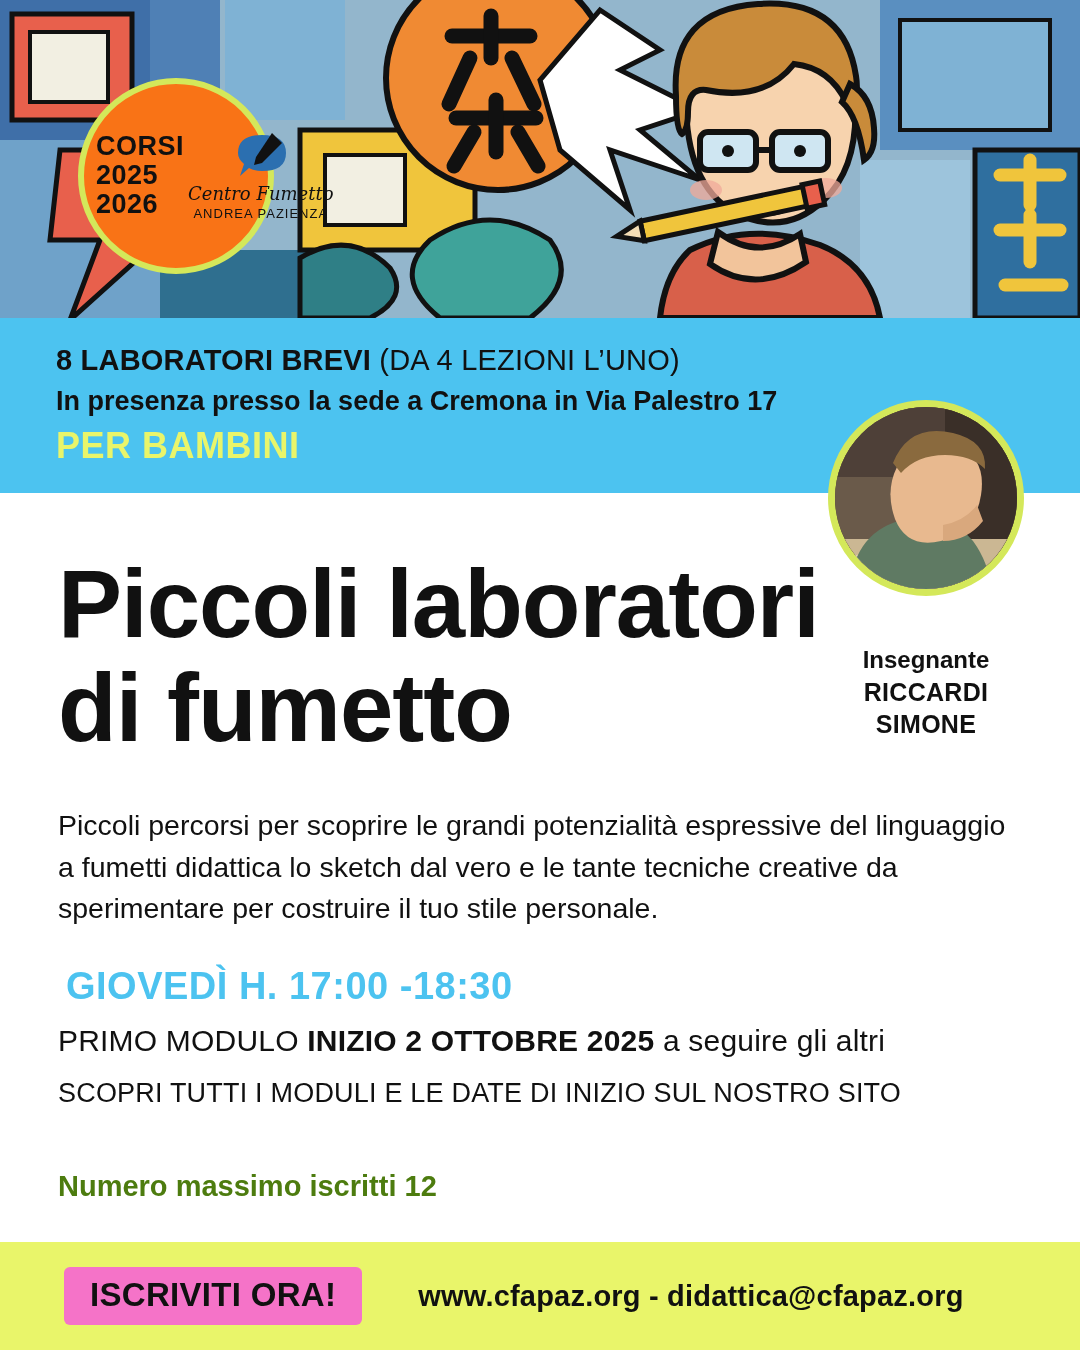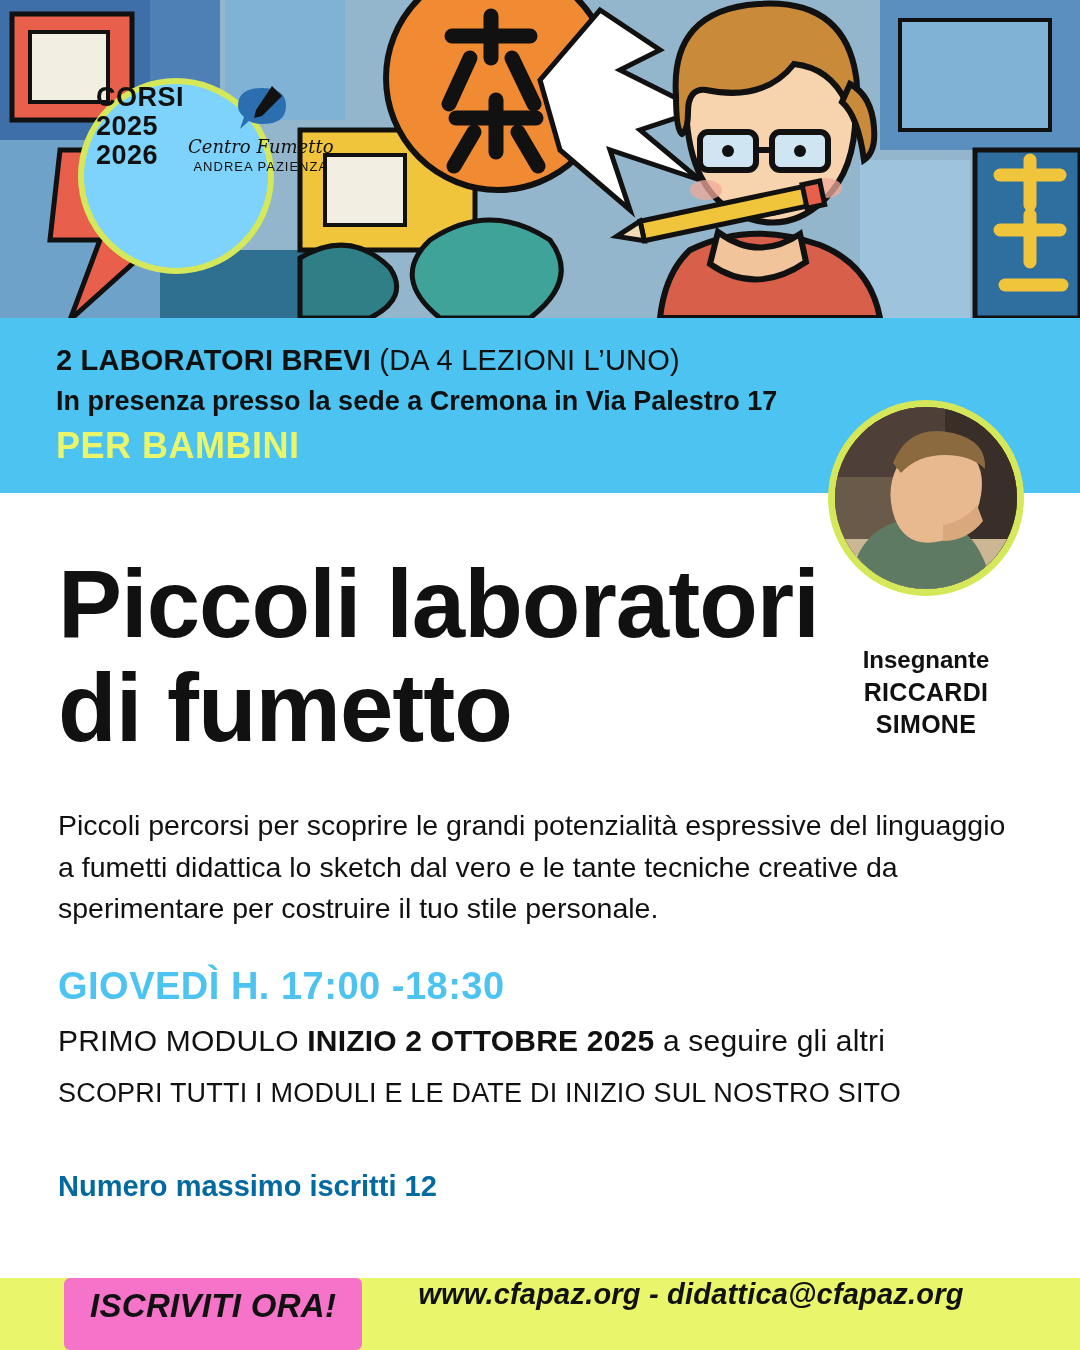--- a/index.html
+++ b/index.html
@@ -34,25 +34,25 @@
   .hero svg { display: block; }
 
   
   .logo-badge {
     position: absolute;
     top: 78px;
     left: 78px;
     width: 196px;
     height: 196px;
     border-radius: 50%;
-    background: #7dd3fc;
+    background: #f97316;
     border: 6px solid #d4e85a;
     box-sizing: border-box;
     display: flex;
-    align-items: flex-start;
+    align-items: center;
     justify-content: flex-start;
     z-index: 6;
   }
   .logo-left {
     margin-left: 12px;
     line-height: 1.0;
     font-weight: bold;
     color: #111;
     font-size: 27px;
     letter-spacing: 0.5px;
@@ -162,21 +162,21 @@
     font-size: 28.5px;
     line-height: 1.46;
     color: #111;
   }
   .description b { font-weight: normal; }
 
   
   .sched-time {
     position: absolute;
     top: 965px;
-    left: 58px;
+    left: 66px;
     font-size: 38px;
     font-weight: bold;
     color: #4cc3f0;
     letter-spacing: 0.5px;
   }
   .sched-module {
     position: absolute;
     top: 1024px;
     left: 58px;
     font-size: 30px;
@@ -191,34 +191,34 @@
     font-size: 27px;
     color: #111;
     letter-spacing: 0.2px;
   }
   .sched-max {
     position: absolute;
     top: 1170px;
     left: 58px;
     font-size: 29px;
     font-weight: bold;
-    color: #0369a1;
+    color: #4d7c0f;
   }
 
   
   .footer {
     position: absolute;
     bottom: 0; left: 0;
     width: 1080px;
-    height: 72px;
+    height: 108px;
     background: #e9f56a;
     display: flex;
+    align-items: center;
     padding-left: 64px;
     box-sizing: border-box;
-    font-style: italic;
   }
   .cta-button {
     background: #f573c8;
     color: #111;
     font-size: 33px;
     font-weight: bold;
     padding: 9px 26px 11px 26px;
     border-radius: 6px;
     letter-spacing: 0.3px;
     cursor: pointer;
@@ -328,21 +328,21 @@
           <path d="M40 2 L50 12 L30 32 L22 34 L24 26 Z" fill="#111"></path>
         </svg>
       </div>
       <div class="logo-script">Centro Fumetto</div>
       <div class="logo-sub">ANDREA      PAZIENZA</div>
     </div>
   </div>
 
   <div class="blue-band">
     <div class="band-line1">
-      <b>2 LABORATORI BREVI</b><span> (DA 4 LEZIONI L’UNO)</span>
+      <b>8 LABORATORI BREVI</b><span> (DA 4 LEZIONI L’UNO)</span>
     </div>
     <div class="band-line2">In presenza presso la sede a Cremona  in Via Palestro 17</div>
     <div class="band-line3">PER BAMBINI</div>
   </div>
 
   <div class="teacher-photo">
     <svg width="182" height="182" viewBox="0 0 182 182" xmlns="http://www.w3.org/2000/svg">
       <rect x="0" y="0" width="182" height="182" fill="#6a5a4a"></rect>
       <rect x="0" y="0" width="182" height="70" fill="#4e4038"></rect>
       <rect x="110" y="0" width="72" height="182" fill="#3a2f28"></rect>

